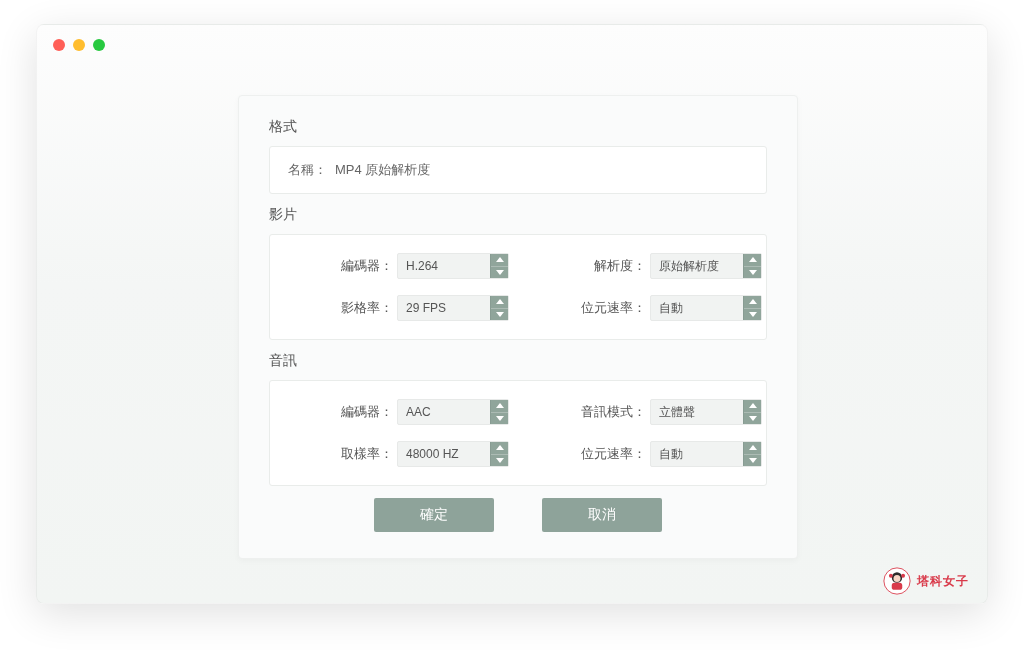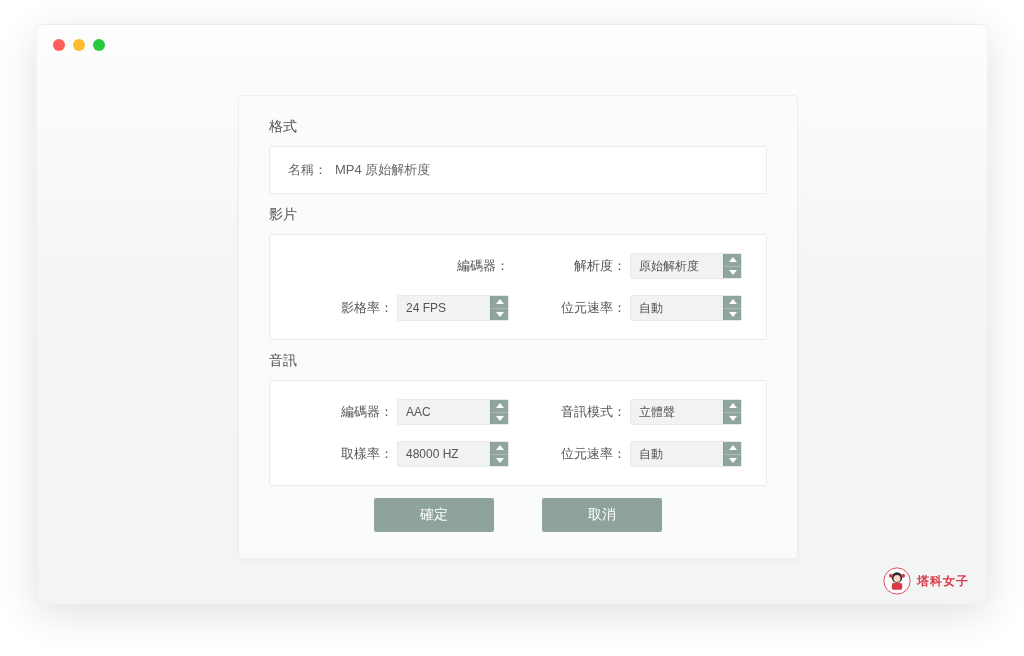--- a/index.html
+++ b/index.html
@@ -58,21 +58,21 @@
       border: 1px solid #e9ecea;
       border-radius: 3px;
       padding: 14px 18px;
     }
     .name-row { display: flex; align-items: flex-start; gap: 8px; color: #666; }
     .grid {
       display: grid;
       grid-template-columns: 1fr 1fr;
       row-gap: 16px;
       column-gap: 18px;
-      padding: 18px 24px;
+      padding: 18px 4px;
     }
     .field {
       display: flex;
       align-items: center;
       justify-content: flex-end;
       gap: 4px;
     }
     .field-label {
       color: #555;
       font-size: 13px;
@@ -167,20 +167,35 @@
         </div>
       </div>
     </div>
 
     <div class="section">
       <div class="section-title">影片</div>
       <div class="card grid">
 
         <div class="field">
           <span class="field-label">編碼器：</span>
+          <div class="select">
+            <span>H.264</span>
+            <div class="stepper">
+              <div>
+                  <svg viewBox="0 0 8 5">
+                    <path d="M0 5 L4 0 L8 5 Z" fill="#fff"></path>
+                  </svg>
+                </div>
+              <div>
+                  <svg viewBox="0 0 8 5">
+                    <path d="M0 0 L4 5 L8 0 Z" fill="#fff"></path>
+                  </svg>
+                </div>
+            </div>
+          </div>
         </div>
 
         <div class="field">
           <span class="field-label">解析度：</span>
           <div class="select">
             <span>原始解析度</span>
             <div class="stepper">
               <div>
                   <svg viewBox="0 0 8 5">
                     <path d="M0 5 L4 0 L8 5 Z" fill="#fff"></path>
@@ -191,21 +206,21 @@
                     <path d="M0 0 L4 5 L8 0 Z" fill="#fff"></path>
                   </svg>
                 </div>
             </div>
           </div>
         </div>
 
         <div class="field">
           <span class="field-label">影格率：</span>
           <div class="select">
-            <span>24 FPS</span>
+            <span>29 FPS</span>
             <div class="stepper">
               <div>
                   <svg viewBox="0 0 8 5">
                     <path d="M0 5 L4 0 L8 5 Z" fill="#fff"></path>
                   </svg>
                 </div>
               <div>
                   <svg viewBox="0 0 8 5">
                     <path d="M0 0 L4 5 L8 0 Z" fill="#fff"></path>
                   </svg>

